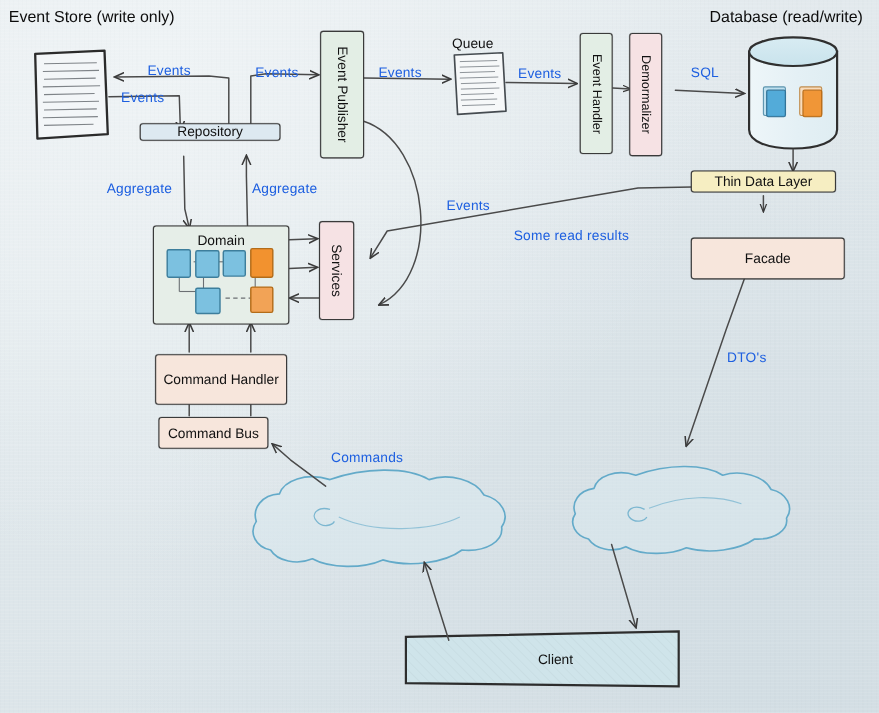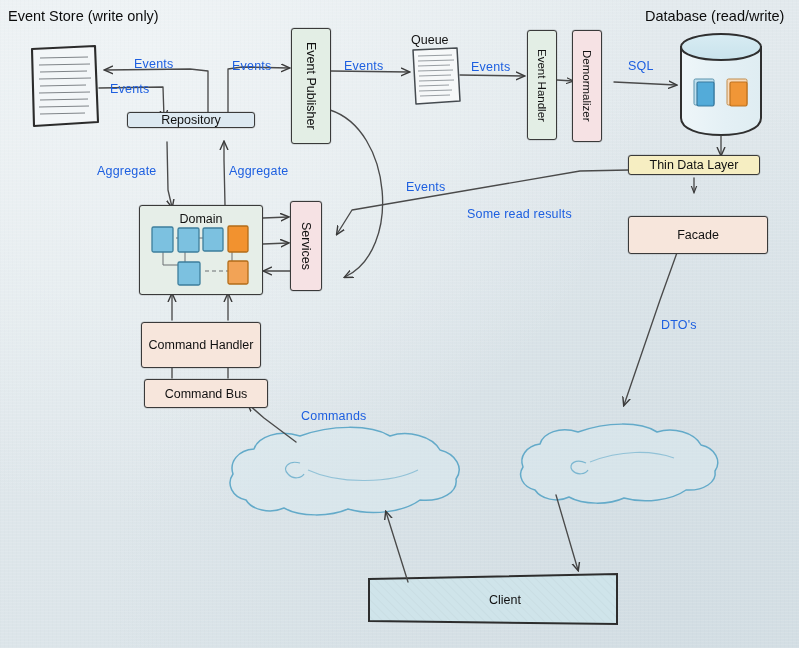--- a/index.html
+++ b/index.html
@@ -255,21 +255,21 @@
   </svg>
 
   <div class="box b-pink hatch" style="left:290px;top:201px;width:32px;height:90px;">
     <span class="vert">Services</span>
   </div>
 
   <div class="box b-peach hatch" style="left:141px;top:322px;width:120px;height:46px;">
     <span>Command Handler</span>
   </div>
 
-  <div class="box b-peach hatch" style="left:144px;top:379px;width:124px;height:29px;">
+  <div class="box b-peach hatch" style="left:144px;top:379px;width:100px;height:29px;">
     <span>Command Bus</span>
   </div>
 
   <div style="position:absolute;left:369px;top:578px;width:272px;height:44px;display:flex;align-items:center;justify-content:center;z-index:4;font-size:12.5px;color:#111;">
     <span>Client</span>
   </div>
 
   <div class="lbl title" style="left:8px;top:8px;">Event Store (write only)</div>
   <div class="lbl title" style="left:645px;top:8px;">Database (read/write)</div>
   <div class="lbl" style="left:411px;top:33px;font-size:12.5px;">Queue</div>

